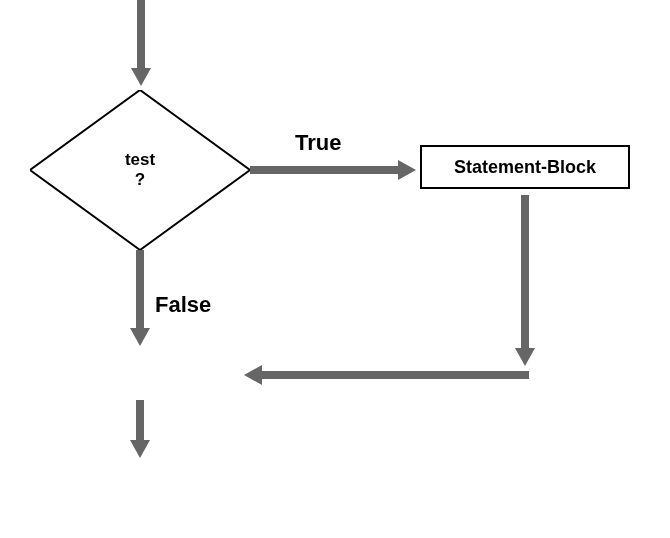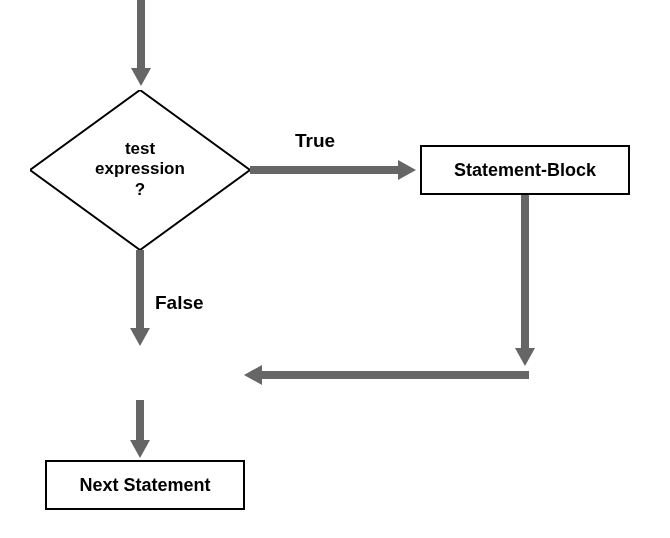--- a/index.html
+++ b/index.html
@@ -44,21 +44,21 @@
       left: 50%;
       transform: translate(-50%, -50%);
       text-align: center;
       font-weight: bold;
       font-size: 17px;
       line-height: 1.2;
     }
     .label {
       position: absolute;
       font-weight: bold;
-      font-size: 19px;
+      font-size: 22px;
     }
     .arrow-line {
       position: absolute;
       background: #666;
     }
     .arrow-head {
       position: absolute;
       width: 0;
       height: 0;
     }
@@ -85,46 +85,42 @@
 
   <div class="arrow-line" style="left:137px; top:0px; width:8px; height:70px;"></div>
   <div class="arrow-head down" style="left:131px; top:68px;"></div>
 
   <div class="diamond" style="left:30px; top:90px;">
     <svg width="220" height="160">
       <polygon points="110,0 220,80 110,160 0,80" fill="#fff" stroke="#000" stroke-width="2"></polygon>
     </svg>
     <div class="diamond-text">
       <div>test</div>
-      <div>expression</div>
       <div>?</div>
     </div>
   </div>
 
   <div class="label" style="left:295px; top:130px;">True</div>
 
   <div class="arrow-line" style="left:250px; top:166px; width:150px; height:8px;"></div>
   <div class="arrow-head right" style="left:398px; top:160px;"></div>
 
-  <div class="box" style="left:420px; top:145px; width:210px; height:50px;">
+  <div class="box" style="left:420px; top:145px; width:210px; height:44px;">
     <span>Statement-Block</span>
   </div>
 
   <div class="arrow-line" style="left:136px; top:250px; width:8px; height:80px;"></div>
   <div class="arrow-head down" style="left:130px; top:328px;"></div>
 
   <div class="label" style="left:155px; top:292px;">False</div>
 
 
   <div class="arrow-line" style="left:521px; top:195px; width:8px; height:155px;"></div>
   <div class="arrow-head down" style="left:515px; top:348px;"></div>
 
   <div class="arrow-line" style="left:260px; top:371px; width:269px; height:8px;"></div>
   <div class="arrow-head left" style="left:244px; top:365px;"></div>
 
   <div class="arrow-line" style="left:136px; top:400px; width:8px; height:42px;"></div>
   <div class="arrow-head down" style="left:130px; top:440px;"></div>
 
-  <div class="box" style="left:45px; top:460px; width:200px; height:50px;">
-    <span>Next Statement</span>
-  </div>
 
 </div>
 
 </body></html>

